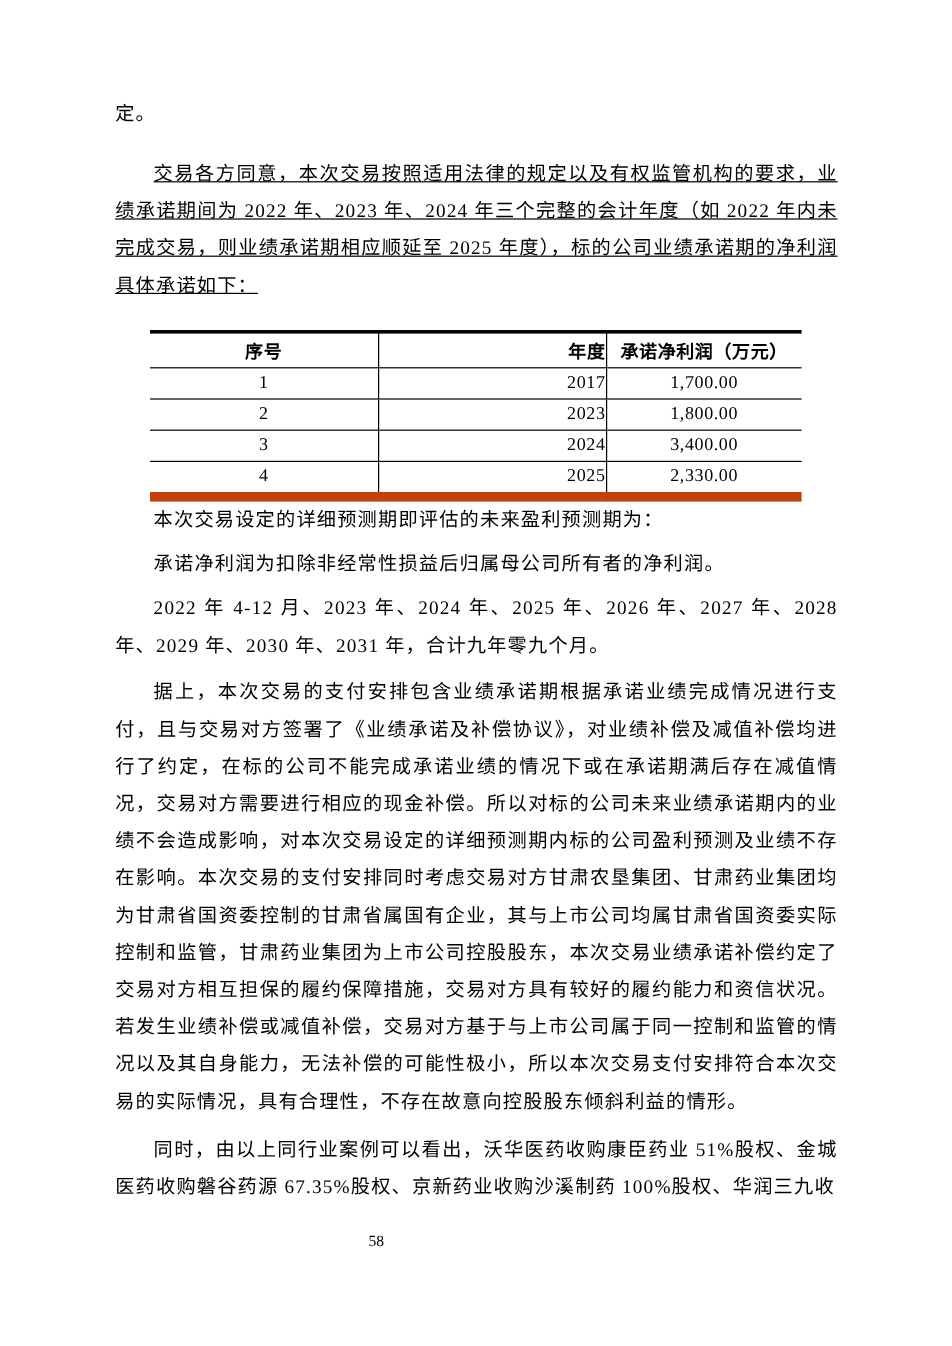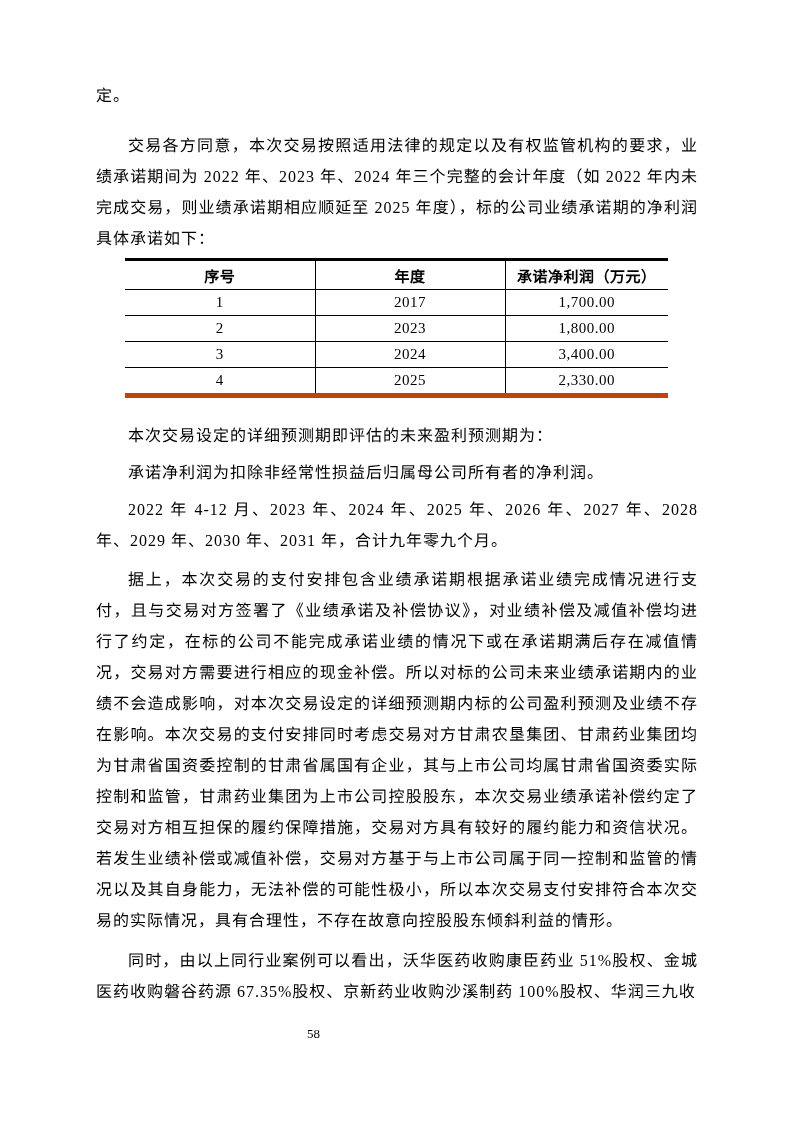--- a/index.html
+++ b/index.html
@@ -33,34 +33,35 @@
   .indent {
     text-indent: 2em;
   }
   .p-ding {
     margin-bottom: 19px;
   }
   .p-intro {
     margin-bottom: 9px;
   }
   .p-agreement {
-    margin-bottom: 4px;
+    margin-bottom: 21px;
+    text-decoration: underline;
   }
   .p-forecast-period {
     margin-bottom: 8px;
   }
   .p-analysis {
     margin-bottom: 9px;
   }
   table.commit-table {
     border-collapse: collapse;
     width: 543px;
-    margin: 0 0 22px 29px;
+    margin: 0 0 0 29px;
     border-top: 3px solid #000000;
-    border-bottom: 5px solid #c2410c;
+    border-bottom: 8px solid #c2410c;
     table-layout: fixed;
   }
   table.commit-table col.c1 { width: 35%; }
   table.commit-table col.c2 { width: 35%; }
   table.commit-table col.c3 { width: 30%; }
   table.commit-table tr {
     border-bottom: 1px solid #000000;
   }
   table.commit-table th,
   table.commit-table td {
@@ -75,20 +76,21 @@
     height: 28px;
   }
   table.commit-table td {
     font-weight: normal;
     height: 25px;
   }
   table.commit-table th.mid,
   table.commit-table td.mid {
     border-left: 1px solid #000000;
     border-right: 1px solid #000000;
+    text-align: right;
   }
   .page-footer {
     position: absolute;
     top: 1026px;
     left: 0;
     width: 627px;
     text-align: center;
     font-size: 13px;
     line-height: 16px;
   }

